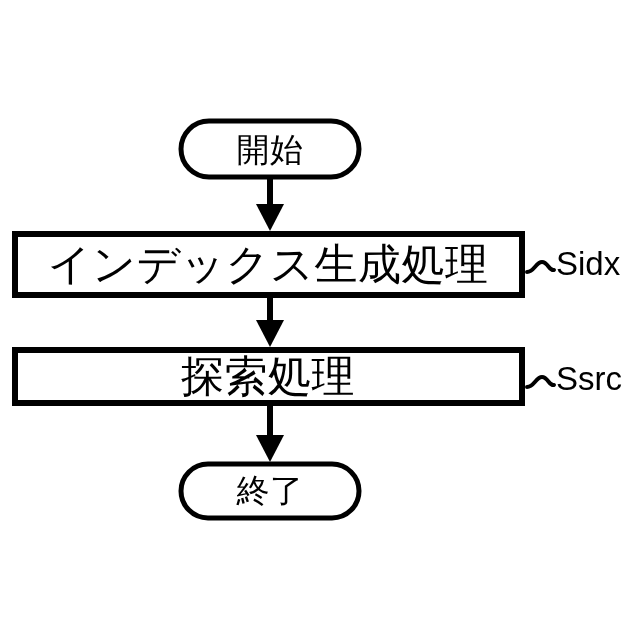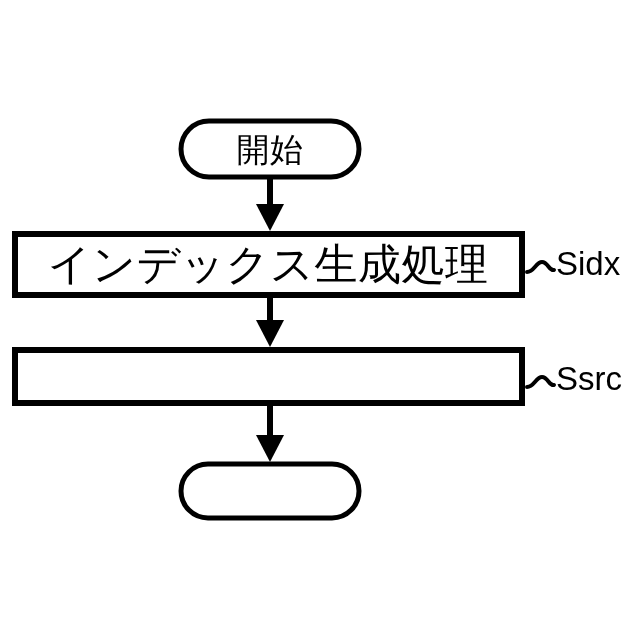--- a/index.html
+++ b/index.html
@@ -97,19 +97,21 @@
       <polygon points="270,462 256,435 284,435" fill="#000000"></polygon>
     </g>
 
     <rect x="181" y="464" width="178" height="54" rx="27" ry="27" fill="#ffffff" stroke="#000000" stroke-width="5"></rect>
   </svg>
 
   <div id="start-text" class="node-text terminal-text">開始</div>
 
   <div id="proc1-text" class="node-text process-text">インデックス生成処理</div>
 
+  <div id="proc2-text" class="node-text process-text">探索処理</div>
 
+  <div id="end-text" class="node-text terminal-text">終了</div>
 
   <div id="ref-sidx" class="ref-label">Sidx</div>
 
   <div id="ref-ssrc" class="ref-label">Ssrc</div>
 
 </div>
 
 </body></html>

